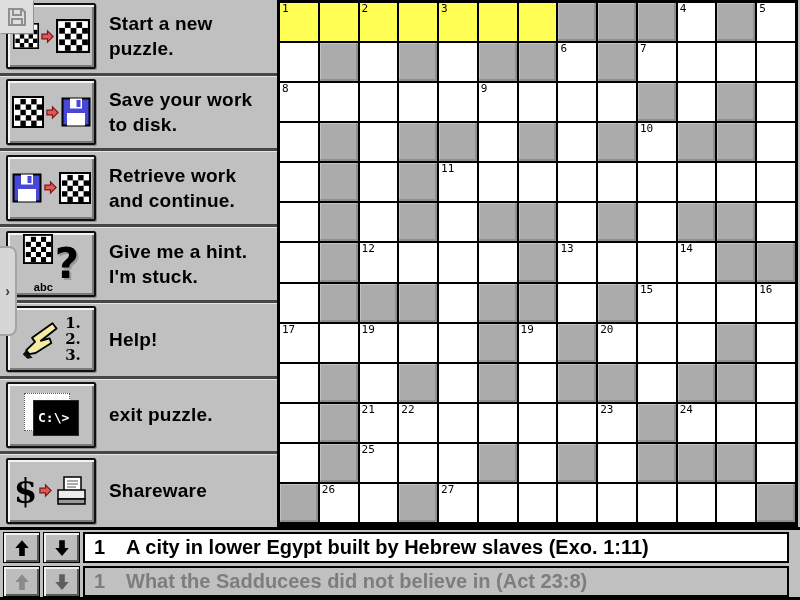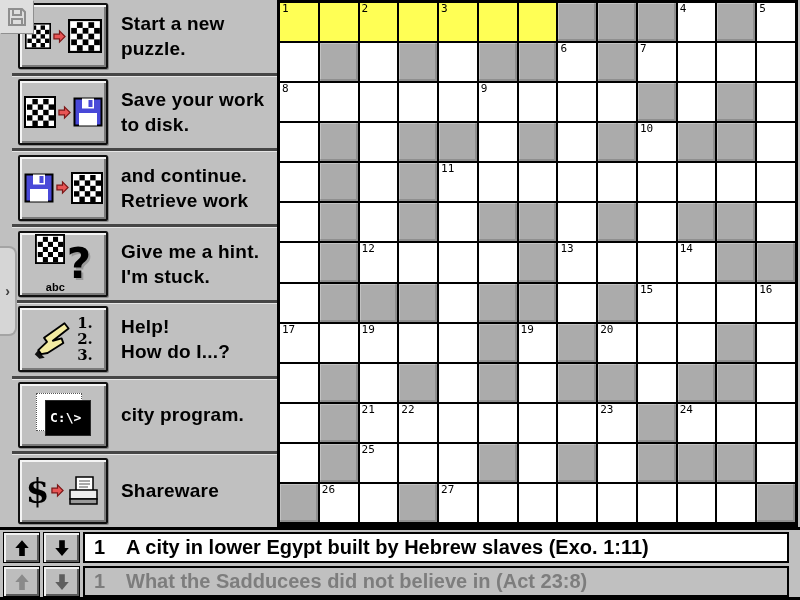--- a/index.html
+++ b/index.html
@@ -2,21 +2,21 @@
 <html><head>
 <meta charset="utf-8">
 <style>
   html,body{margin:0;padding:0;}
   body{
     width:800px;height:600px;position:relative;overflow:hidden;
     background:#c0c0c0;font-family:"Liberation Sans",sans-serif;
     -webkit-font-smoothing:none;
   }
   
-  .sidebar{position:absolute;left:12px;top:0;width:277px;height:527px;display:flex;flex-direction:column;}
+  .sidebar{position:absolute;left:0;top:0;width:277px;height:527px;display:flex;flex-direction:column;}
   .side-item{flex:1;display:flex;align-items:center;padding-left:6px;position:relative;}
   .side-item + .side-item{border-top:3px solid #464646;box-shadow:inset 0 1px 0 #e6e6e6;}
   .icon-box{
     width:86px;height:62px;flex:none;background:#c0c0c0;
     border:2px solid #101010;border-radius:2px;
     box-shadow:inset 2px 2px 0 #f4f4f4, inset -2px -2px 0 #7a7a7a, 1px 1px 0 #8a8a8a;
     display:flex;align-items:center;justify-content:center;gap:2px;overflow:hidden;
   }
   .side-label{margin-left:13px;font-size:19px;font-weight:700;line-height:25px;color:#000;letter-spacing:.2px;}
   .cw-border{fill:#fff;stroke:#000;stroke-width:2;}
@@ -168,22 +168,22 @@
             <rect x="19.2" y="13.8" width="5.4" height="5.4"></rect>
             <rect x="3" y="19.2" width="5.4" height="5.4"></rect>
             <rect x="13.8" y="19.2" width="5.4" height="5.4"></rect>
             <rect x="24.6" y="19.2" width="5.4" height="5.4"></rect>
             <rect x="8.4" y="24.6" width="5.4" height="5.4"></rect>
             <rect x="19.2" y="24.6" width="5.4" height="5.4"></rect>
           </g>
       </svg>
     </div>
     <div class="side-label">
-      <div>and continue.</div>
-        <div>Retrieve work</div>
+      <div>Retrieve work</div>
+        <div>and continue.</div>
     </div>
   </div>
 
   <div class="side-item">
     <div class="icon-box">
       <div class="hint-wrap">
         <svg width="30" height="30" viewBox="0 0 32 32">
           <rect class="cw-border" x="1" y="1" width="30" height="30"></rect>
           <g fill="#000">
               <rect x="8.4" y="3" width="5.4" height="5.4"></rect>
@@ -215,35 +215,34 @@
       <svg width="42" height="40" viewBox="0 0 36 34">
         <path d="M4 27 L10 33 L5.5 34 L1.5 30 Z" fill="#111"></path>
         <path d="M7 30 L4.5 26.5 L12 19.5 L9.5 16 L27 3.5 L30.5 8 L17 18.5 L24.5 16.5 L26 20.5 L12.5 29 Z" fill="#f4eca2" stroke="#000" stroke-width="1.6" stroke-linejoin="round"></path>
       </svg>
       <div class="help-list">1.
 2.
 3.</div>
     </div>
     <div class="side-label">
       <div>Help!</div>
-        <div>How do I...?</div>
     </div>
   </div>
 
   <div class="side-item">
     <div class="icon-box">
       <div class="dos-icon">
         <div class="dos-page"></div>
         <div class="dos-screen">
           <span>C:\&gt;</span>
         </div>
       </div>
     </div>
     <div class="side-label">
-        <div>city program.</div>
+        <div>exit puzzle.</div>
     </div>
   </div>
 
   <div class="side-item">
     <div class="icon-box">
       <span class="dollar">$</span>
       <svg width="13" height="15" viewBox="0 0 14 16">
         <path d="M1 5.5 H7 V2 L13 8 L7 14 V10.5 H1 Z" fill="#e85555" stroke="#7c1616" stroke-width="1.3"></path>
       </svg>
       <svg width="34" height="30" viewBox="0 0 34 30">

